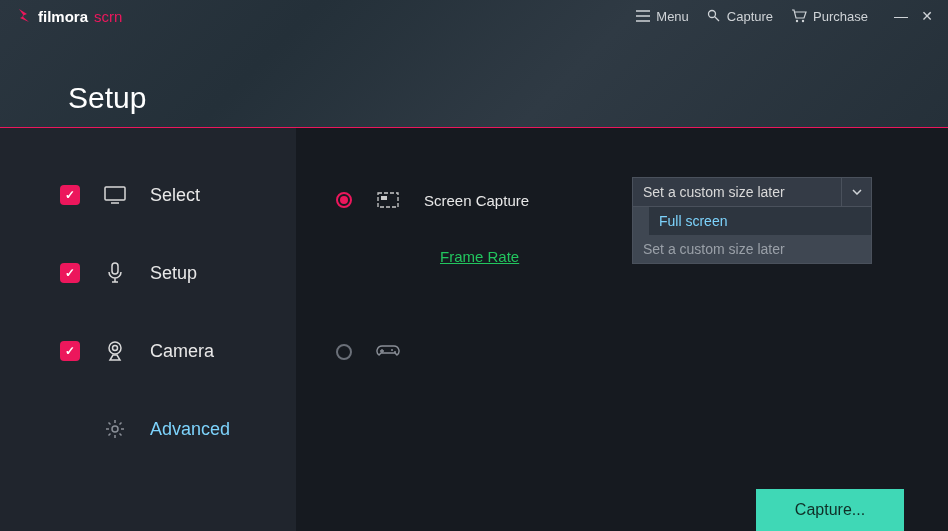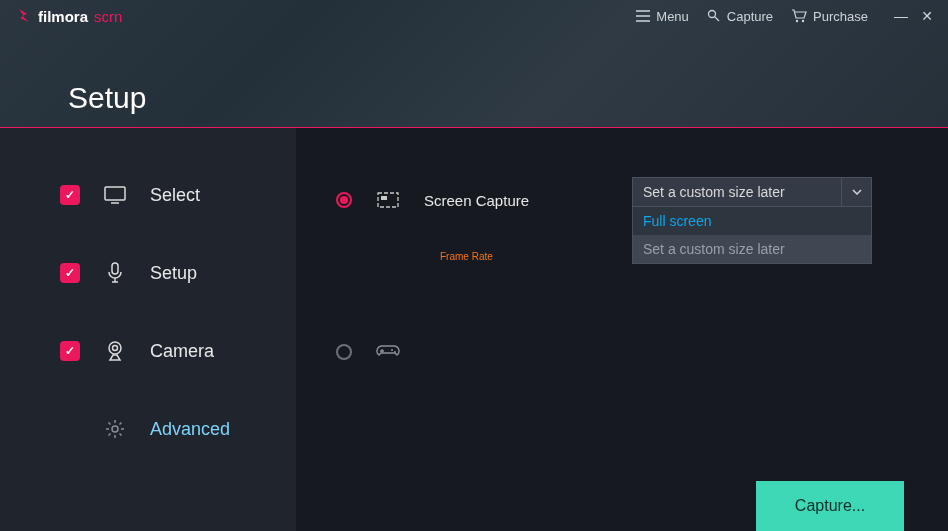--- a/index.html
+++ b/index.html
@@ -85,21 +85,21 @@
   display: flex; align-items: center; justify-content: center;
 }
 .radio.on { border-color: #ec175c; }
 .radio.on::after { content: ""; width: 8px; height: 8px; border-radius: 50%; background: #ec175c; }
 .opt-icon { width: 24px; display: flex; justify-content: center; color: #c9c9c9; }
 .opt-label { font-size: 15px; color: #e8e8e8; width: 140px; }
 .sub-row {
   display: flex; align-items: center;
   padding-left: 104px;
   height: 48px;
-  font-size: 10px; color: #f97316;
+  font-size: 15px; color: #22c55e; text-decoration: underline;
 }
 .select-wrap {
   position: absolute;
   left: 336px; top: 49px;
   width: 240px;
   border-radius: 28px;
 }
 .select-box {
   height: 30px;
   background: #343b46;
@@ -118,26 +118,26 @@
 .dropdown {
   background: #3f4752;
   border: 1px solid #4a515c;
   border-top: none;
 }
 .dd-item {
   padding: 6px 10px;
   font-size: 14px;
   cursor: pointer;
 }
-.dd-item.hl { background: #2d353f; color: #0ea5e9; }
+.dd-item.hl { background: #2d353f; color: #7dd3fc; margin-left: 16px; }
 .dd-item.dim { color: #9aa0a8; }
 .capture-btn {
   position: absolute;
   right: 44px; bottom: 28px;
-  width: 148px; height: 50px;
+  width: 148px; height: 42px;
   background: #3fd8b6;
   color: #0f2f27;
   font-size: 16px;
   display: flex; align-items: center; justify-content: center;
   cursor: pointer;
   border: none;
 }
 svg { display: block; }
 </style>
 </head>

